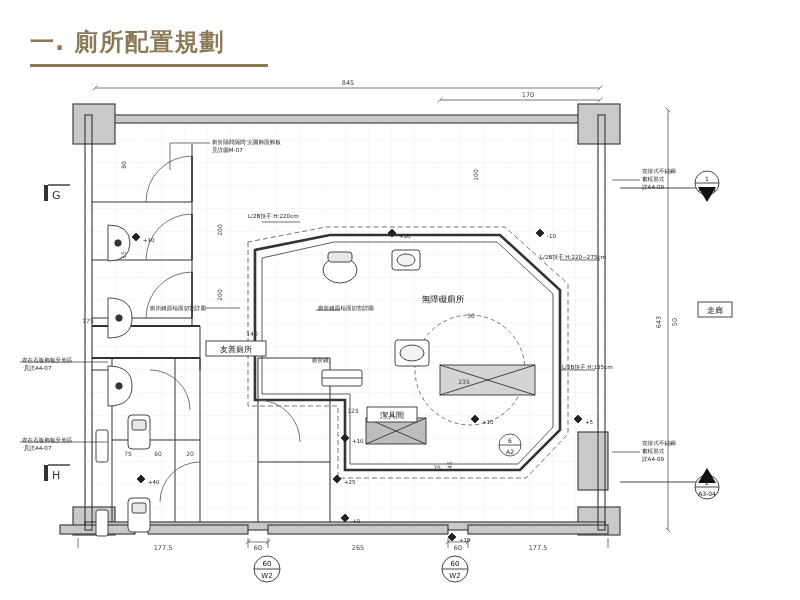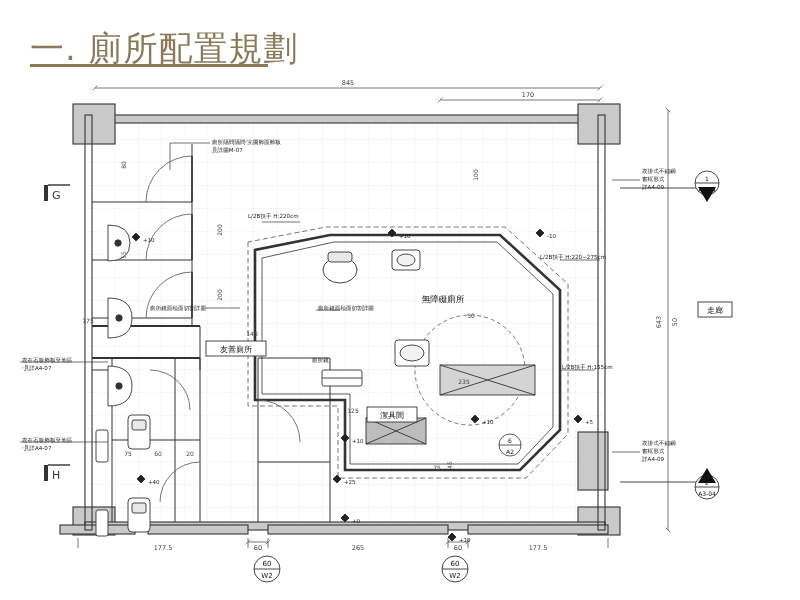--- a/index.html
+++ b/index.html
@@ -4,21 +4,21 @@
 <style>
   html,body{margin:0;padding:0;}
   body{
     width:800px;height:600px;background:#ffffff;
     font-family:"DejaVu Sans","Liberation Sans",sans-serif;
     overflow:hidden;position:relative;
   }
   
   #slide-title{
     position:absolute;left:30px;top:26px;
-    font-size:34px;font-weight:normal;color:#8a7a58;
+    font-size:24px;font-weight:bold;color:#8a7a58;
     letter-spacing:1px;white-space:nowrap;
   }
   #title-rule{
     position:absolute;left:30px;top:64px;width:238px;height:3px;
     background:#8a7a58;
   }
 
   
   #drawing{position:absolute;left:0;top:70px;width:800px;height:530px;}
   #drawing svg{display:block;}

